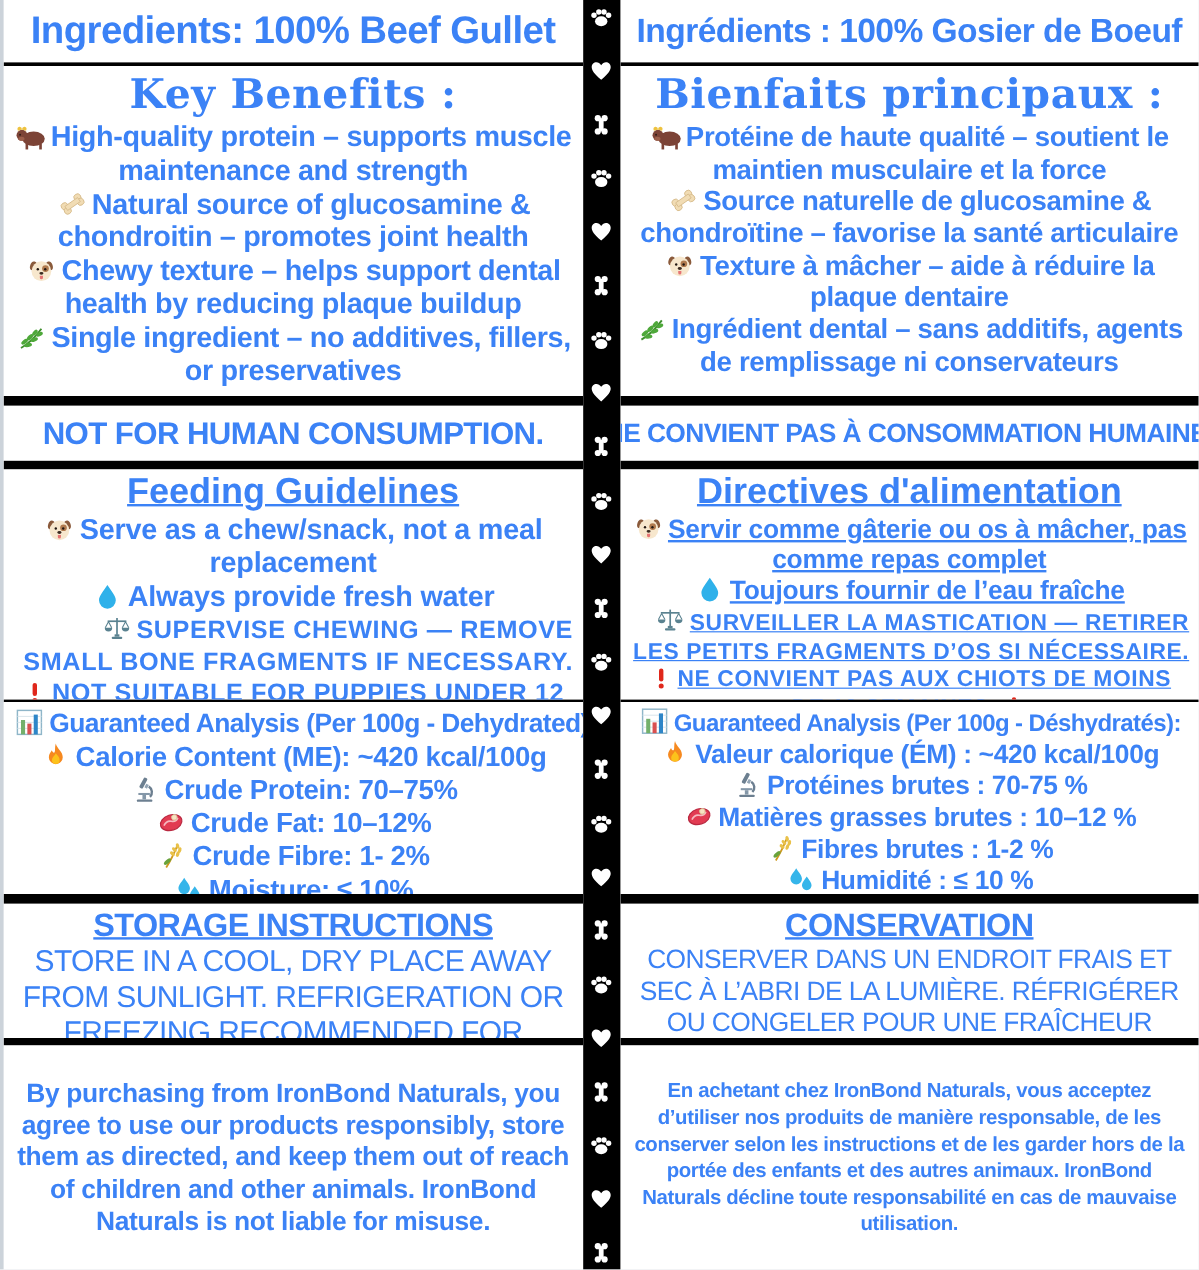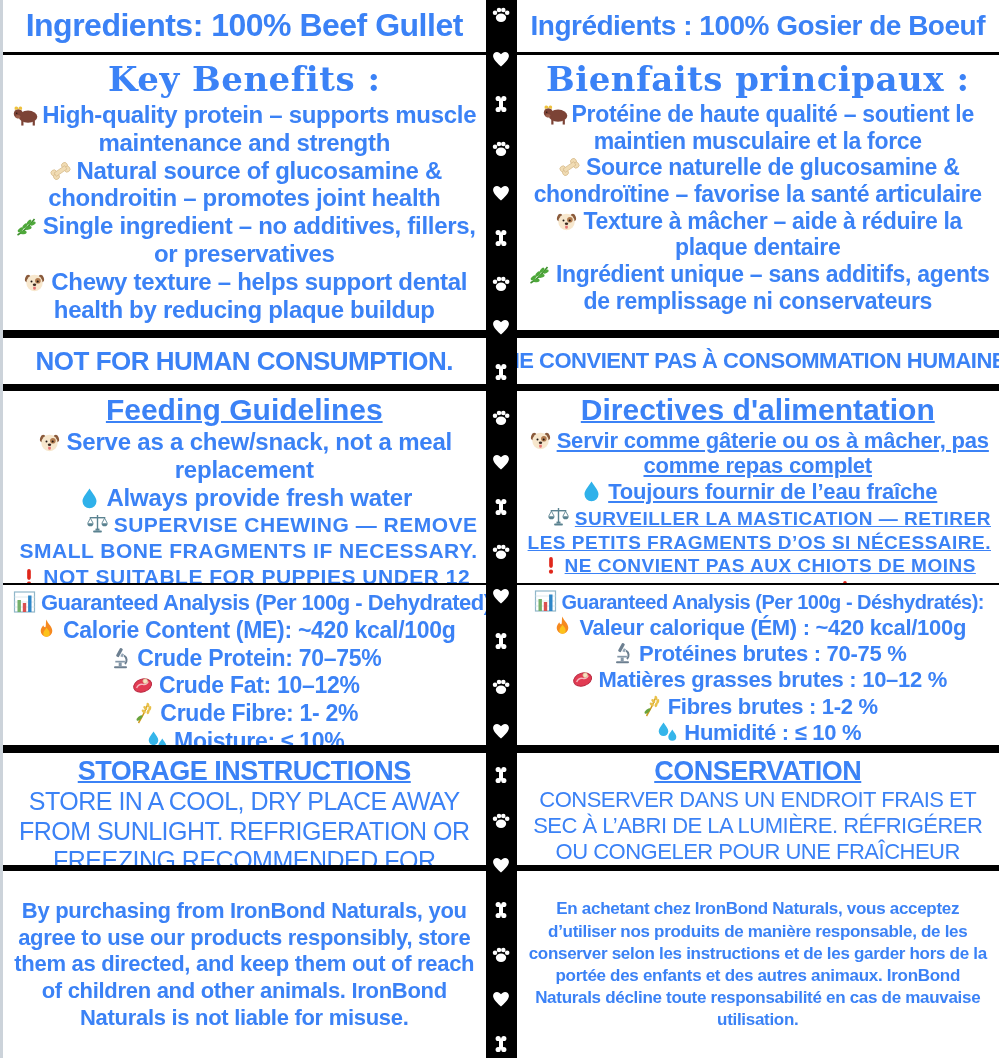--- a/index.html
+++ b/index.html
@@ -198,25 +198,25 @@
 
     <div class="sec s-benefits">
       <div class="benefits-heading">Key Benefits :</div>
       <div class="benefit-item"><svg class="ic">
             <use href="#sym-cow"></use>
           </svg><span>High-quality protein – supports muscle maintenance and strength</span></div>
       <div class="benefit-item"><svg class="ic">
             <use href="#sym-bonetan"></use>
           </svg><span>Natural source of glucosamine &amp; chondroitin – promotes joint health</span></div>
       <div class="benefit-item"><svg class="ic">
+            <use href="#sym-dog"></use>
+          </svg><span>Chewy texture – helps support dental health by reducing plaque buildup</span></div>
+      <div class="benefit-item"><svg class="ic">
             <use href="#sym-herb"></use>
           </svg><span>Single ingredient – no additives, fillers, or preservatives</span></div>
-      <div class="benefit-item"><svg class="ic">
-            <use href="#sym-dog"></use>
-          </svg><span>Chewy texture – helps support dental health by reducing plaque buildup</span></div>
     </div>
 
     <div class="sec s-caution">
       <span class="caution-text">NOT FOR HUMAN CONSUMPTION.</span>
     </div>
 
     <div class="sec s-feeding">
       <div class="feeding-heading">Feeding Guidelines</div>
       <div class="feeding-item"><svg class="ic">
             <use href="#sym-dog"></use>
@@ -350,21 +350,21 @@
             <use href="#sym-cow"></use>
           </svg><span>Protéine de haute qualité – soutient le maintien musculaire et la force</span></div>
       <div class="benefit-item"><svg class="ic">
             <use href="#sym-bonetan"></use>
           </svg><span>Source naturelle de glucosamine &amp; chondroïtine – favorise la santé articulaire</span></div>
       <div class="benefit-item"><svg class="ic">
             <use href="#sym-dog"></use>
           </svg><span>Texture à mâcher – aide à réduire la plaque dentaire</span></div>
       <div class="benefit-item"><svg class="ic">
             <use href="#sym-herb"></use>
-          </svg><span>Ingrédient unique – sans additifs, agents de remplissage ni conservateurs</span></div>
+          </svg><span>Ingrédient dental – sans additifs, agents de remplissage ni conservateurs</span></div>
     </div>
 
     <div class="sec s-caution">
       <span class="caution-text">NE CONVIENT PAS À CONSOMMATION HUMAINE.</span>
     </div>
 
     <div class="sec s-feeding">
       <div class="feeding-heading">Directives d'alimentation</div>
       <div class="feeding-item"><svg class="ic">
             <use href="#sym-dog"></use>

